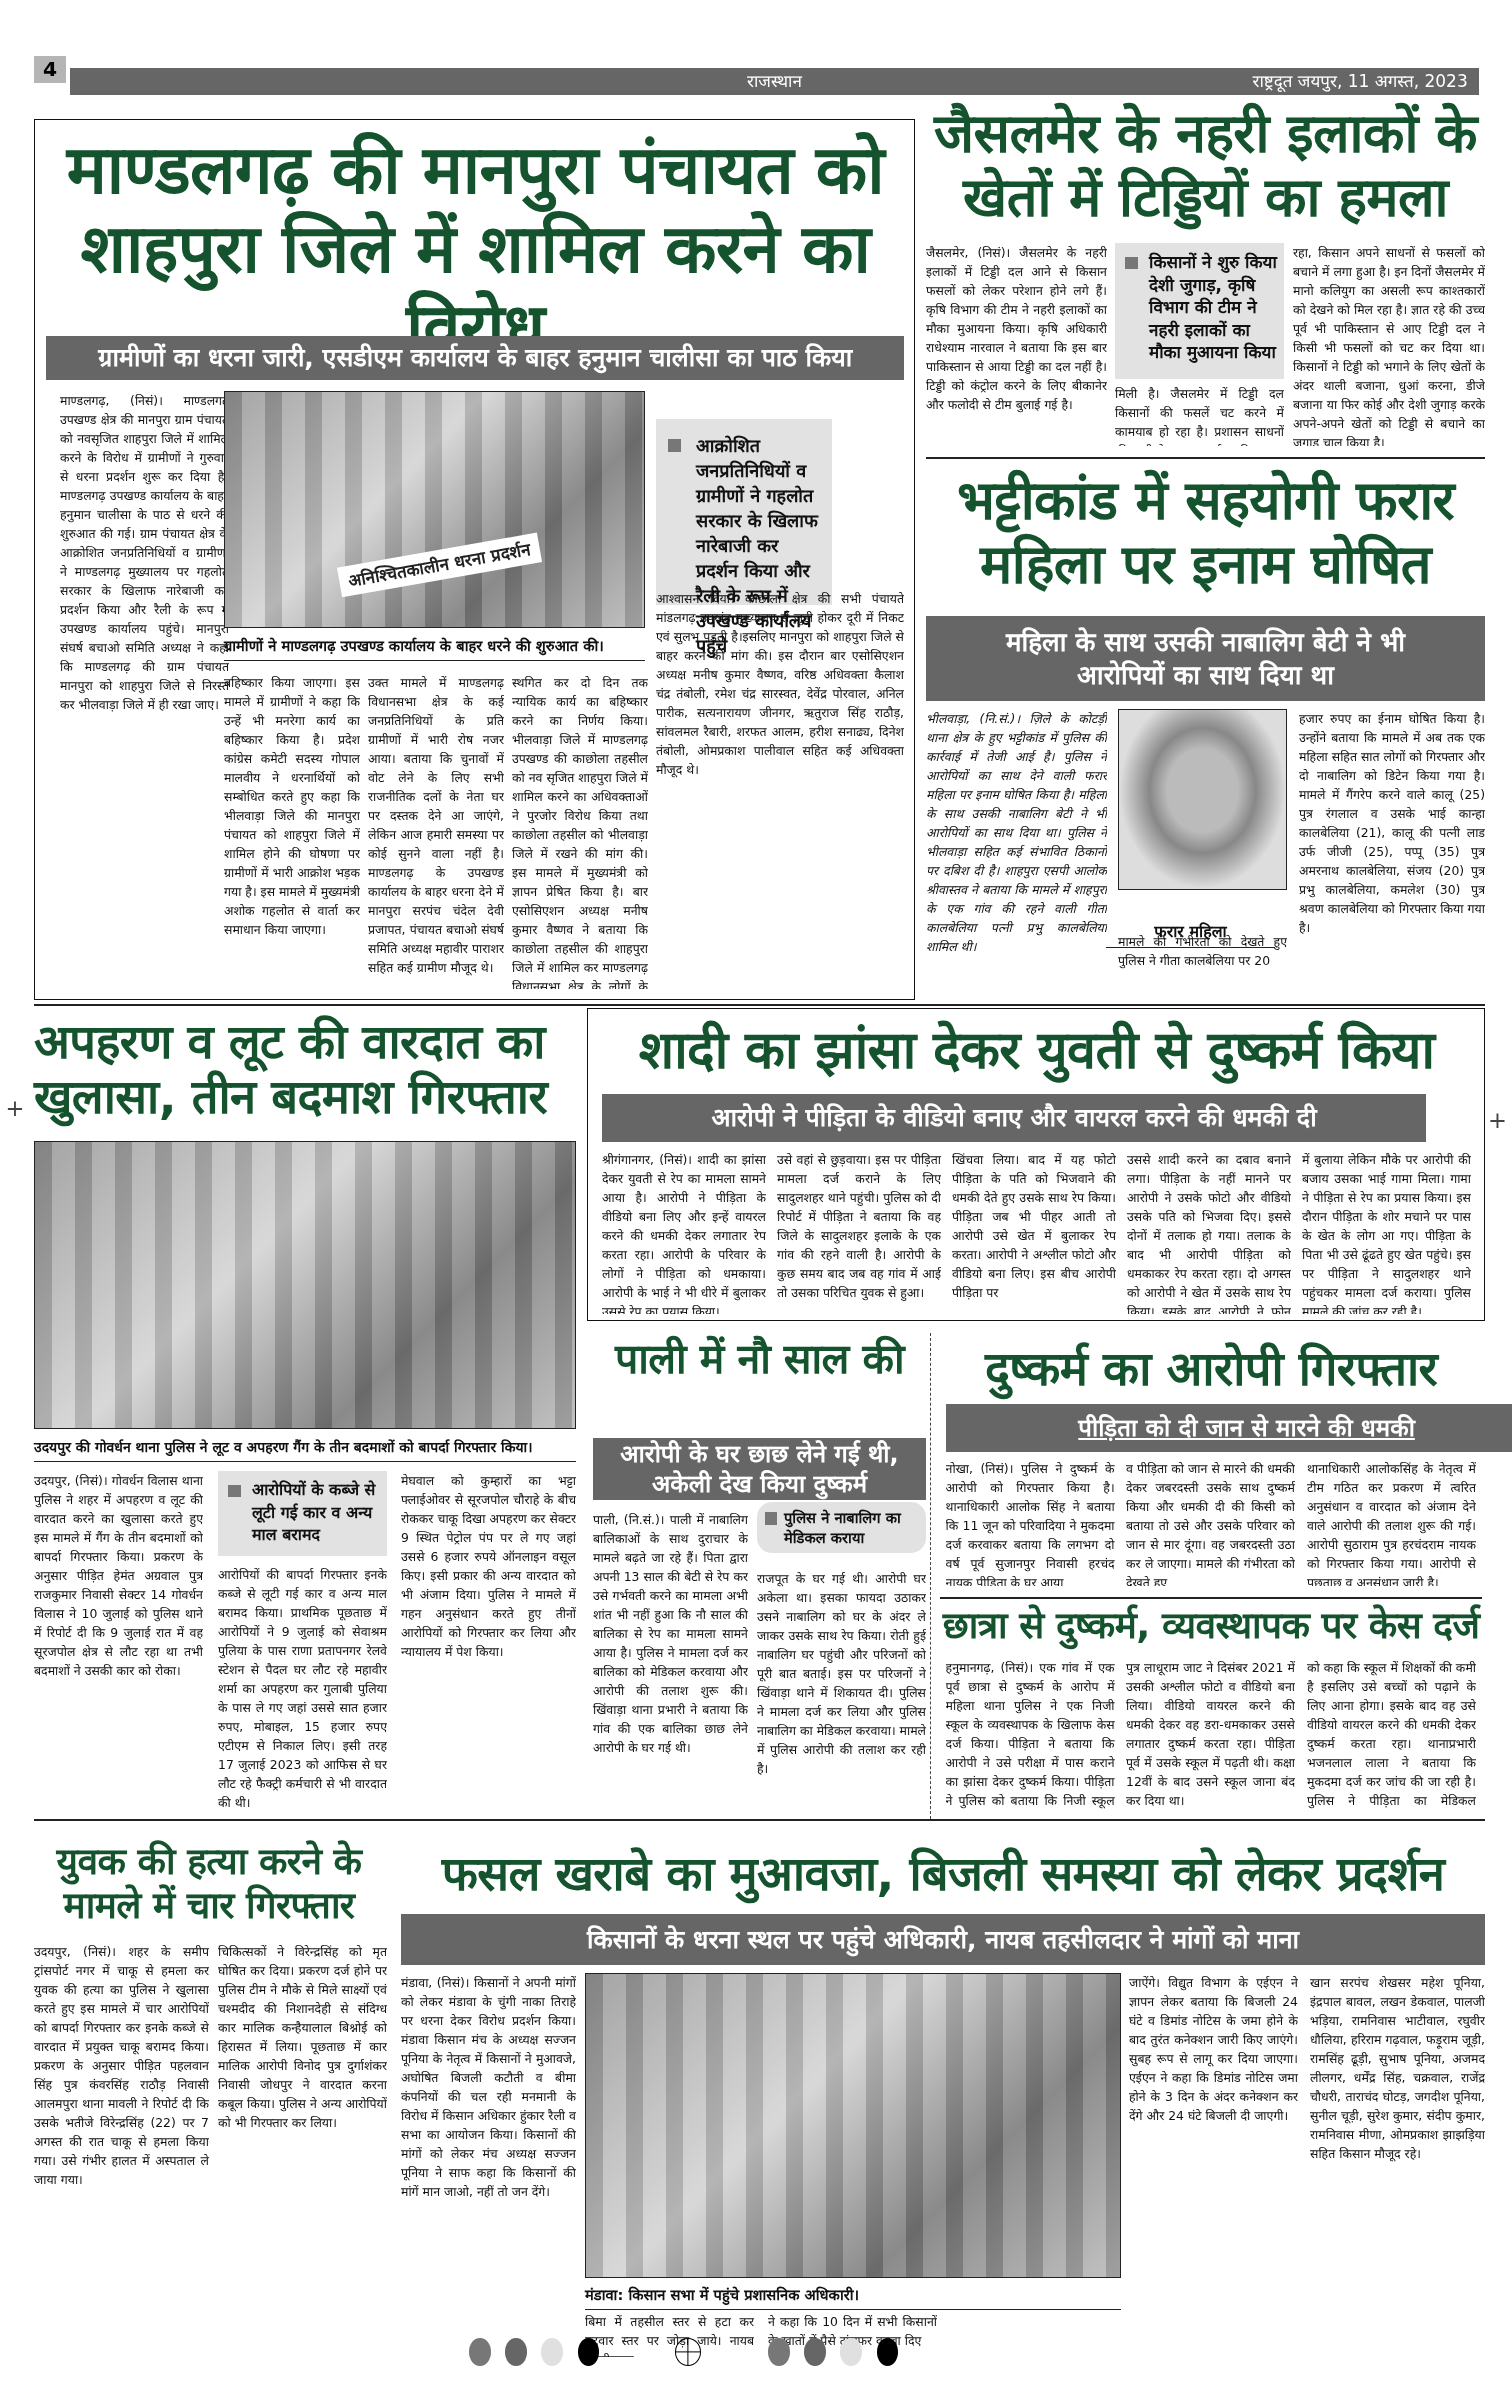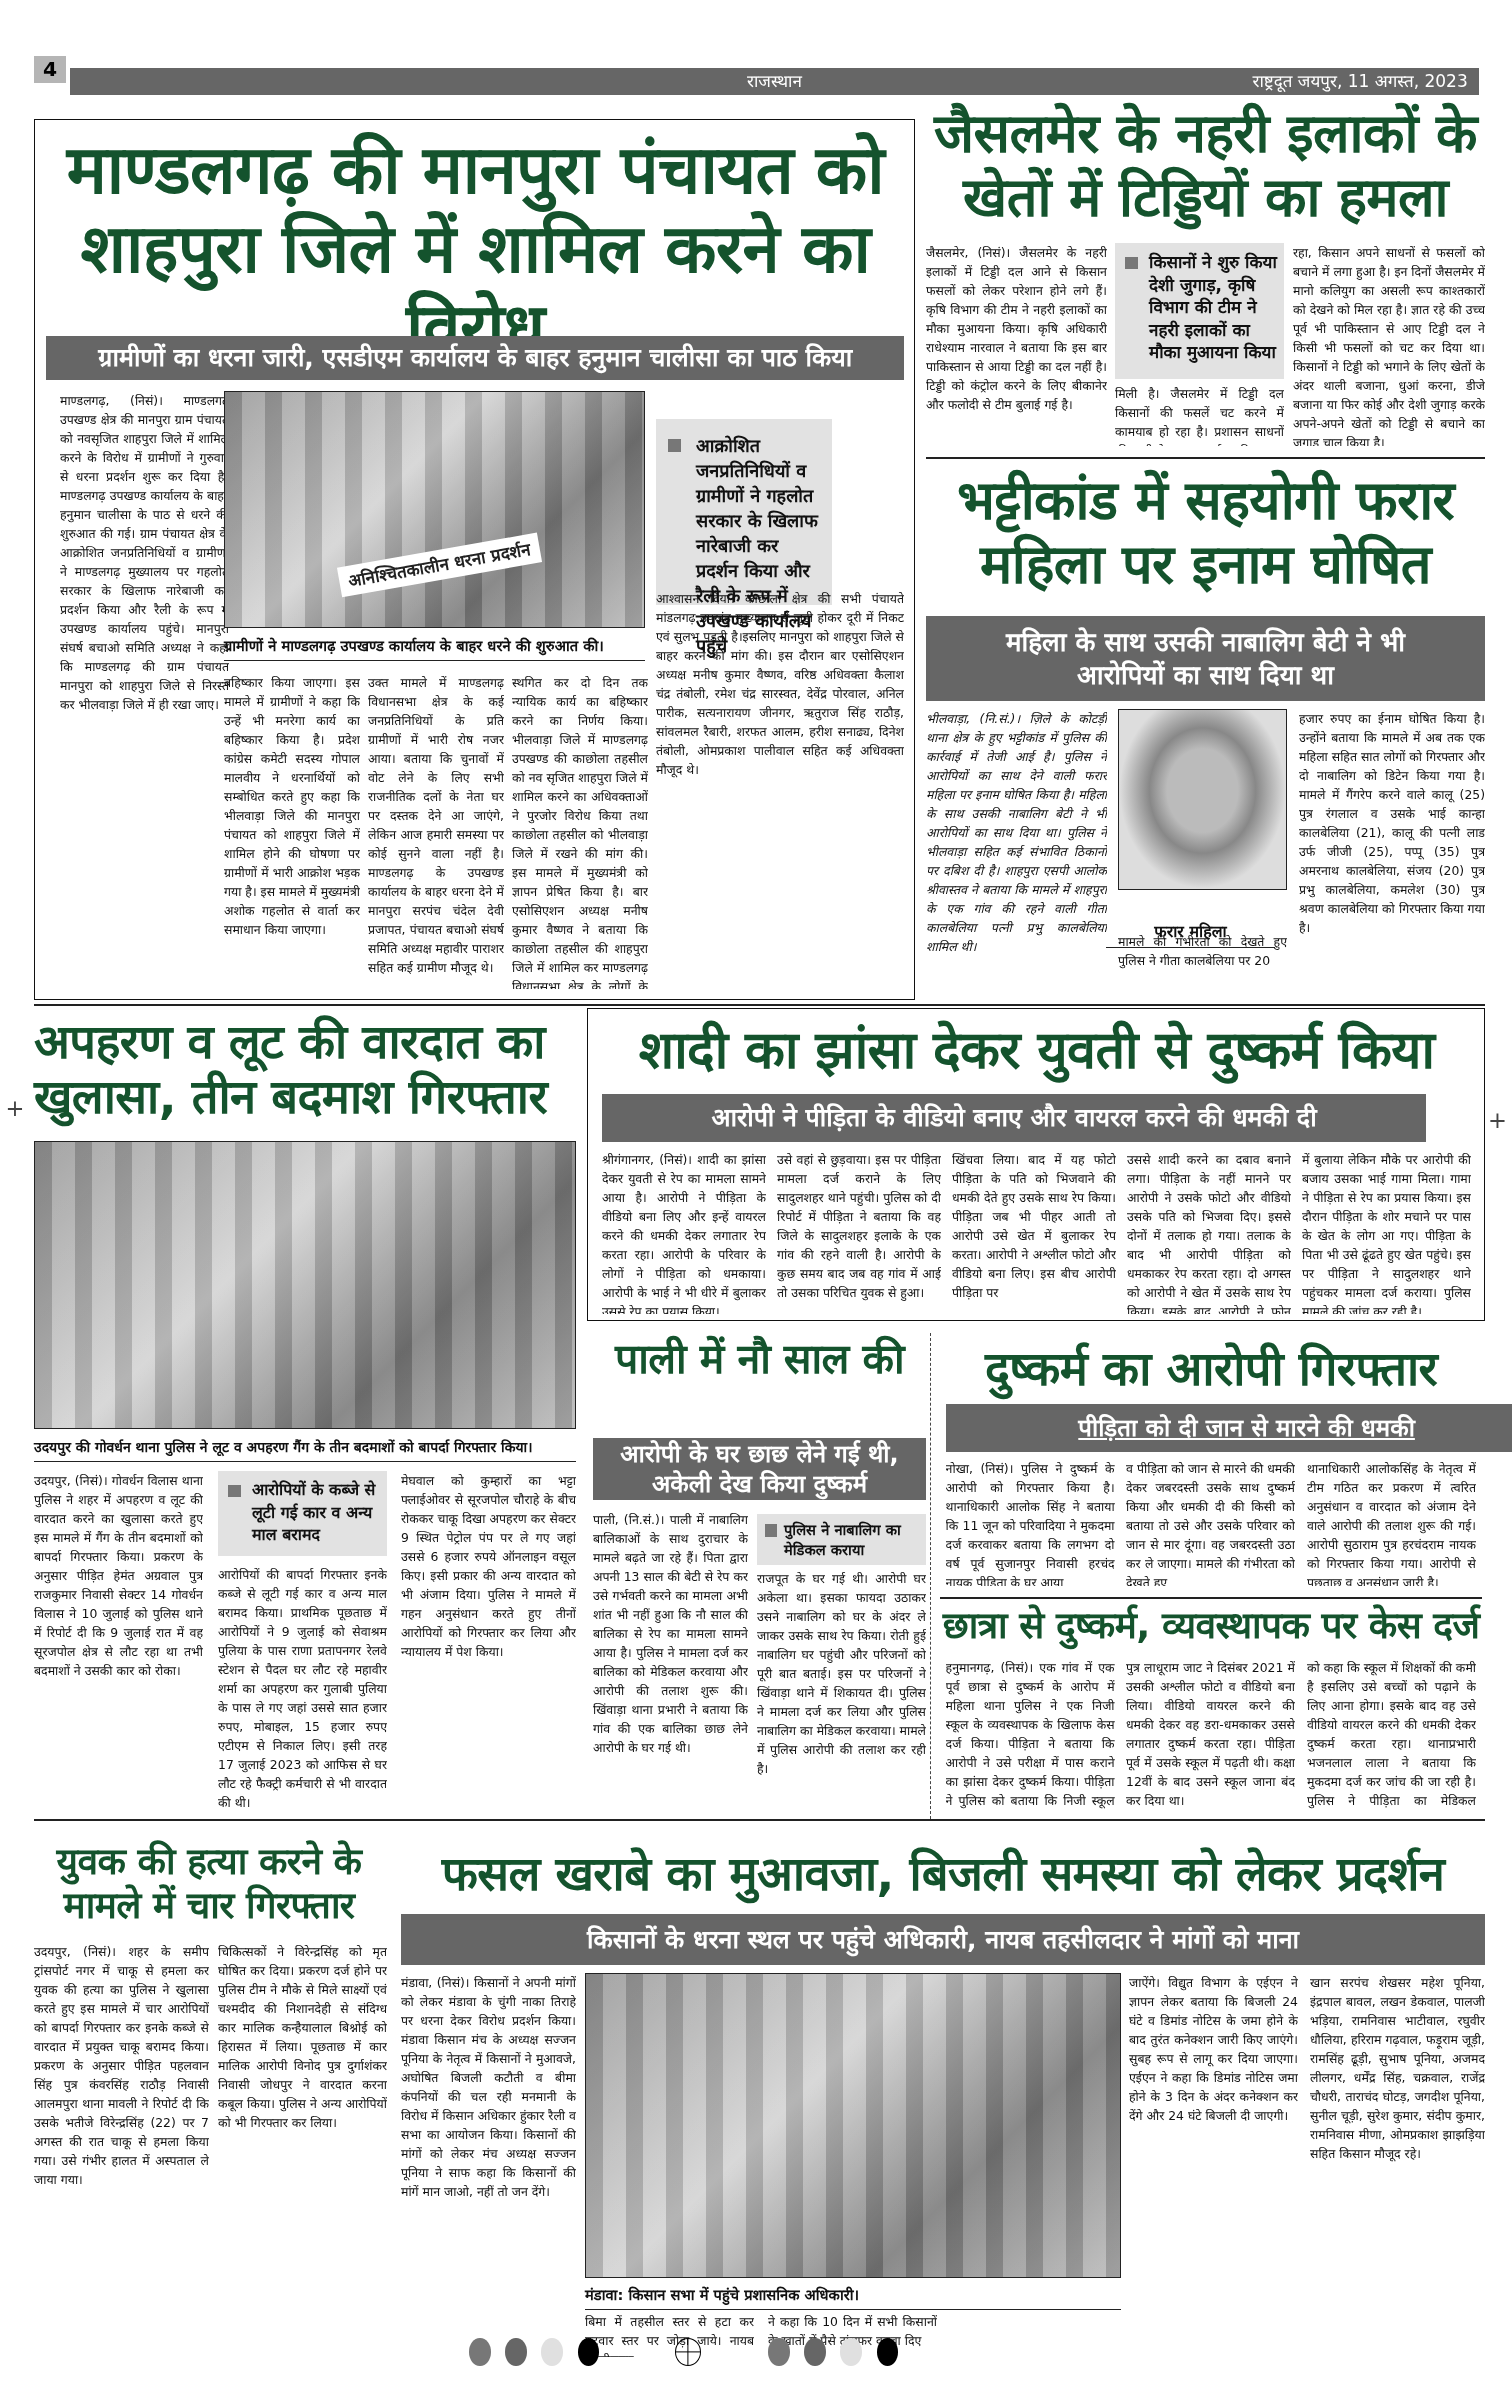--- a/index.html
+++ b/index.html
@@ -162,21 +162,21 @@
 </div>
 
 <div class="abs" style="left:593px; top:1335px; width:339px; height:480px;">
   <div class="abs hl" style="left:0; top:0; width:333px; font-size:41px;">
     <div>पाली में नौ साल की</div>
   </div>
   <div class="abs sub" style="left:0; top:103px; width:333px; height:62px; font-size:24px; padding:0 5.6px;">आरोपी के घर छाछ लेने गई थी, अकेली देख किया दुष्कर्म</div>
   <div class="abs col" style="left:0; top:175px; width:155px; height:294px;">
       <p>पाली, (नि.सं.)। पाली में नाबालिग बालिकाओं के साथ दुराचार के मामले बढ़ते जा रहे हैं। पिता द्वारा अपनी 13 साल की बेटी से रेप कर उसे गर्भवती करने का मामला अभी शांत भी नहीं हुआ कि नौ साल की बालिका से रेप का मामला सामने आया है। पुलिस ने मामला दर्ज कर बालिका को मेडिकल करवाया और आरोपी की तलाश शुरू की। खिंवाड़ा थाना प्रभारी ने बताया कि गांव की एक बालिका छाछ लेने आरोपी के घर गई थी।</p>
     </div>
-  <div class="pullbox" style="left:164px; top:179px; width:169px; height:51px; font-size:14.7px; line-height:20.3px; padding:5.6px 4.5px 5.6px 27px;">
+  <div class="pullbox" style="left:164px; top:167px; width:169px; height:51px; font-size:14.7px; line-height:20.3px; padding:5.6px 4.5px 5.6px 27px;border-radius:15px;">
     <span class="sq" style="left:8px; top:10.2px;"></span>
     <span>पुलिस ने नाबालिग का मेडिकल कराया</span>
   </div>
   <div class="abs col" style="left:164px; top:234px; width:169px; height:234px;">
       <p>राजपूत के घर गई थी। आरोपी घर अकेला था। इसका फायदा उठाकर उसने नाबालिग को घर के अंदर ले जाकर उसके साथ रेप किया। रोती हुई नाबालिग घर पहुंची और परिजनों को पूरी बात बताई। इस पर परिजनों ने खिंवाड़ा थाने में शिकायत दी। पुलिस ने मामला दर्ज कर लिया और पुलिस नाबालिग का मेडिकल करवाया। मामले में पुलिस आरोपी की तलाश कर रही है।</p>
     </div>
 </div>
 <div class="abs dash-v" style="left:930px; top:1333px; height:486px;"></div>
 
 <div class="abs" style="left:940px; top:1335px; width:542px; height:254px;">

